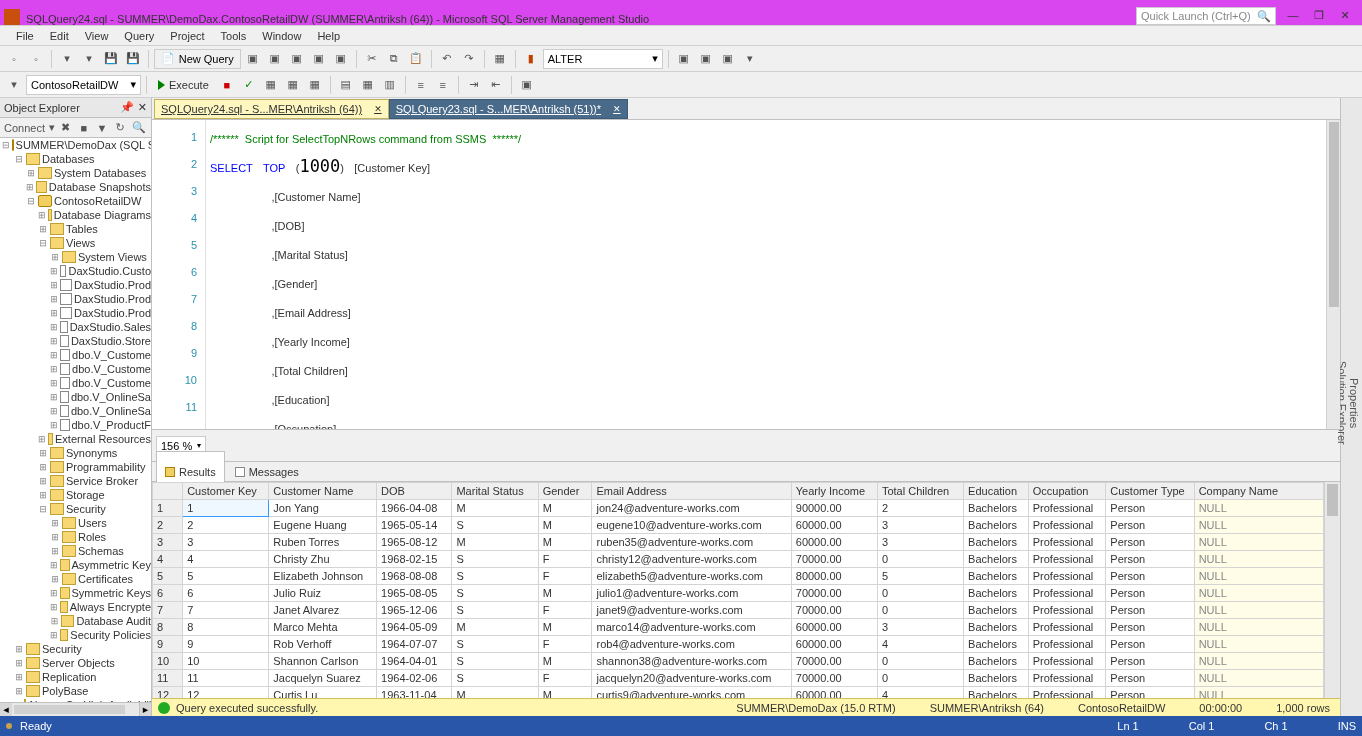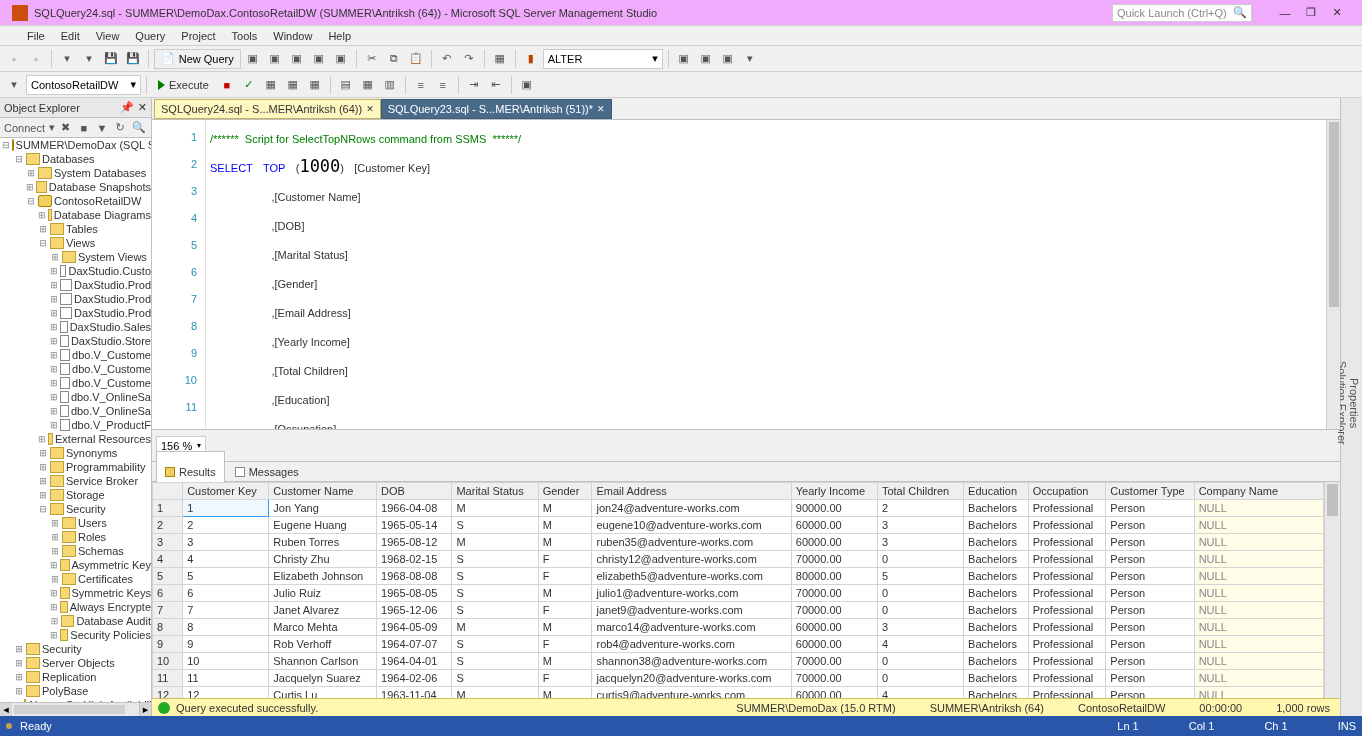--- a/index.html
+++ b/index.html
@@ -1,26 +1,26 @@
 <!DOCTYPE html>
 <html><head>
 <meta charset="utf-8">
 <style>
 * { box-sizing: border-box; margin: 0; padding: 0; font-family: "Segoe UI", Tahoma, sans-serif; font-size: 11px; }
 body { background: #fff; width: 1362px; height: 736px; overflow: hidden; display: flex; flex-direction: column; }
 
 
-.titlebar { height: 26px; background: #f0abfc; display: flex; align-items: center; padding: 0 12px; border-bottom: 1px solid #d0d0d0; }
+.titlebar { height: 26px; background: #d946ef; display: flex; align-items: flex-end; padding: 0 4px; border-bottom: 1px solid #d0d0d0; }
 .titlebar .icon { width: 16px; height: 16px; background: #c94f0f; margin-right: 6px; }
 .titlebar .title { flex: 1; color: #333; }
-.titlebar .quicklaunch { width: 140px; height: 18px; border: 1px solid #ccc; background: #fff; color: #888; padding: 0 4px; margin-right: 20px; display:flex; align-items:center; justify-content:space-between;}
+.titlebar .quicklaunch { width: 140px; height: 18px; border: 1px solid #ccc; background: #fff; color: #888; padding: 0 4px; margin-right: 4px; display:flex; align-items:center; justify-content:space-between;}
 .titlebar .winbtn { width: 26px; height: 20px; display: inline-flex; align-items: center; justify-content: center; color: #333; }
 
 
-.menubar { height: 20px; background: #f0f0f0; display: flex; align-items: center; padding: 0 19px; border-bottom: 1px solid #d0d0d0; }
+.menubar { height: 20px; background: #f0f0f0; display: flex; align-items: center; padding: 0 8px; border-bottom: 1px solid #d0d0d0; }
 .menubar span { padding: 2px 8px; color: #333; }
 
 
 .toolbar { height: 26px; background: #f0f0f0; display: flex; align-items: center; padding: 0 4px; border-bottom: 1px solid #d0d0d0; gap: 2px; }
 .tbtn { width: 20px; height: 20px; display: inline-flex; align-items: center; justify-content: center; border: 1px solid transparent; color: #555; }
 .tsep { width: 1px; height: 18px; background: #ccc; margin: 0 3px; }
 .tdropdown { height: 20px; border: 1px solid #ccc; background: #fff; padding: 0 4px; display:inline-flex; align-items:center; }
 .newquery { height: 20px; border: 1px solid #ccc; padding: 0 6px; display: inline-flex; align-items: center; gap: 4px; }
 .execute { height: 20px; padding: 0 6px; display: inline-flex; align-items: center; gap: 4px; color: #333; }
 .execute .tri { width: 0; height: 0; border-left: 7px solid #008000; border-top: 5px solid transparent; border-bottom: 5px solid transparent; }
@@ -40,21 +40,21 @@
 .ic-folder { background: #f7d774; border: 1px solid #c0a030; }
 .ic-db { background: #f0d060; border-radius: 2px; border:1px solid #b08000;}
 .ic-table { background: #fff; border: 1px solid #888; }
 .oe-scroll { height: 14px; background: #e8e8e8; border-top: 1px solid #c0c0c0; display:flex; }
 .oe-scroll .sb { flex:1; background:#d0d0d0; margin:2px 14px 2px 2px;}
 .oe-scroll .ar { width:12px; background:#d8d8d8; border-left:1px solid #c0c0c0; display:flex;align-items:center;justify-content:center;}
 
 
 .editor-region { flex: 1; display: flex; flex-direction: column; overflow: hidden; }
 .tabs { height: 22px; background: #f0f0f0; display: flex; align-items: flex-end; padding: 0 2px; border-bottom: 1px solid #c0c0c0; }
-.tab { height: 20px; padding: 0 6px; display: inline-flex; align-items: center; gap: 0; background: #4a6a8a; color: #fff; border: 1px solid #3a5a7a; }
+.tab { height: 20px; padding: 0 6px; display: inline-flex; align-items: center; gap: 8px; background: #4a6a8a; color: #fff; border: 1px solid #3a5a7a; text-decoration: underline; }
 .tab.active { background: #fff7c0; color: #333; border: 1px solid #c0b060; }
 .tab .x { margin-left: 4px; font-size: 9px; }
 
 .code-area { flex: 0 0 310px; display: flex; background: #fff; overflow: hidden; border-bottom: 1px solid #c0c0c0; position:relative;}
 .gutter { width: 54px; background: #fff; text-align: right; padding-right: 8px; color: #2b91af; font-family: Consolas, monospace; font-size: 17px; line-height: 27px; border-right: 1px solid #e0e0e0; padding-top: 4px;}
 .code { flex: 1; font-family: Consolas, monospace; font-size: 17px; line-height: 27px; white-space: pre; color: #000; padding: 4px 0 0 4px; overflow:hidden;}
 .code .comment { color: #008000; text-align: center; }
 .code .kw { color: #0000ff; }
 .code .bracket { color: #333; }
 .code .col { color: #333; }

